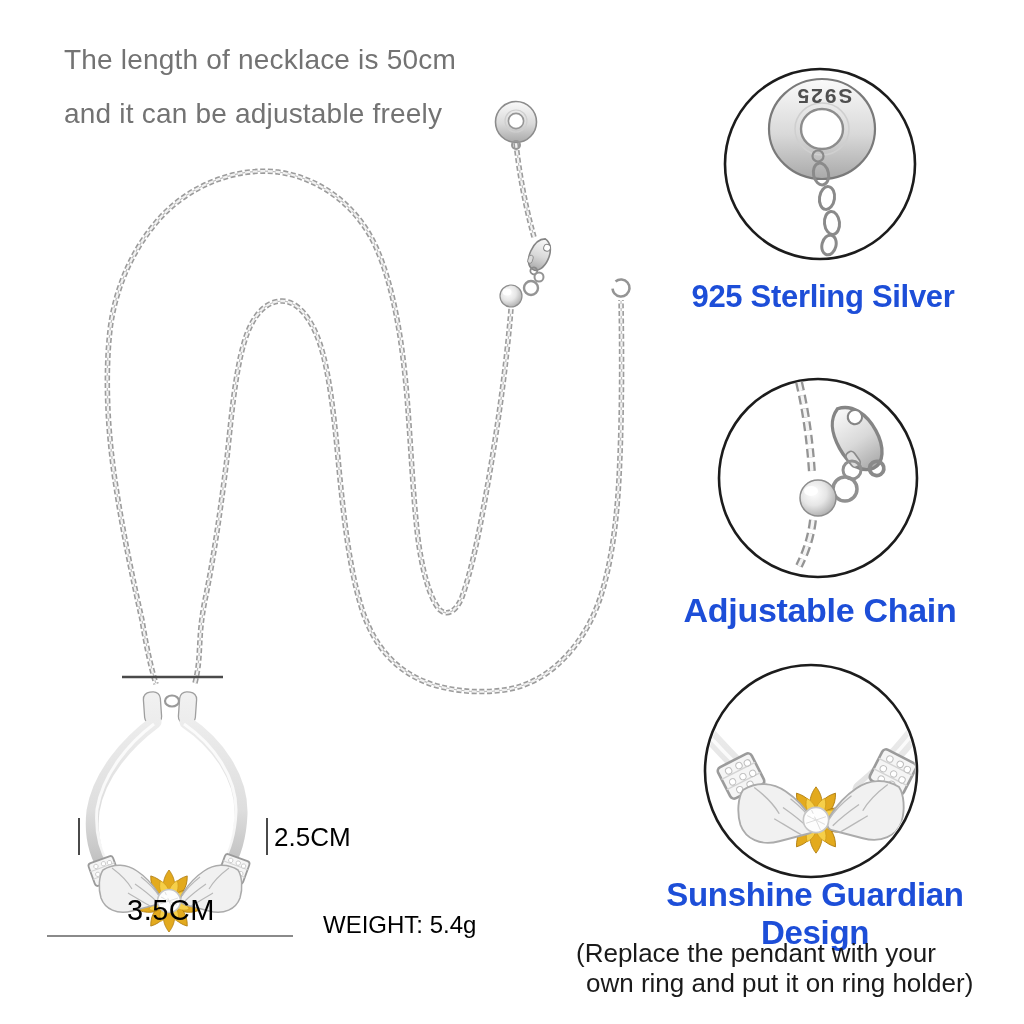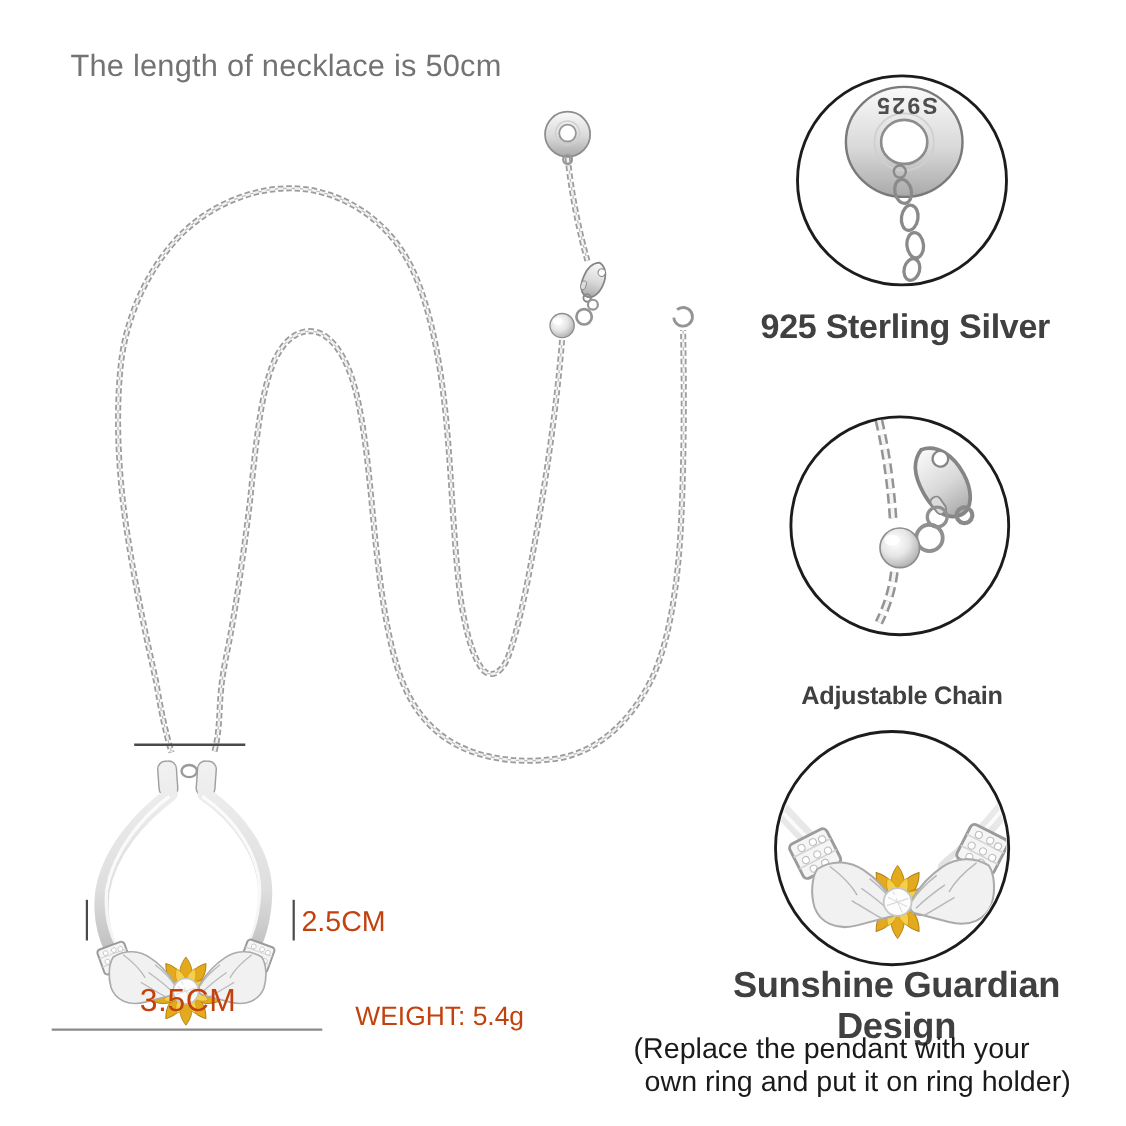--- a/index.html
+++ b/index.html
@@ -2,27 +2,27 @@
 <html><head>
 <meta charset="utf-8">
 <style>
   html,body { margin:0; padding:0; }
   body {
     width:1024px; height:1024px; background:#ffffff; position:relative;
     overflow:hidden; font-family:"Liberation Sans", sans-serif; color:#161616;
   }
   .abs { position:absolute; }
   .heading { left:64px; top:33px; font-size:28px; line-height:54px; color:#737373; letter-spacing:0.2px; }
-  .measure { color:#c2410c; }
+  .measure { color:#000000; }
   .m-25 { left:274px; top:822px; font-size:26px; }
   .m-35 { left:127px; top:894px; font-size:29px; letter-spacing:0.5px; }
   .m-wt { left:323px; top:911px; font-size:24px; }
-  .caption { font-weight:700; letter-spacing:-0.3px; color:#404040; text-align:center; width:400px; }
+  .caption { font-weight:700; letter-spacing:-0.3px; color:#1d4ed8; text-align:center; width:400px; }
   .cap-1 { left:623px; top:279px; font-size:31px; }
-  .cap-2 { left:620px; top:619px; font-size:23px; }
+  .cap-2 { left:620px; top:591px; font-size:34px; }
   .cap-3 { left:615px; top:876px; font-size:33px; }
   .note { left:576px; top:938px; font-size:26px; line-height:30px; color:#1a1a1a; }
   .note .l2 { padding-left:10px; }
   svg { position:absolute; left:0; top:0; }
   .chain-base  { fill:none; stroke:#bdbdbd; stroke-width:1.2; }
   .chain-links { fill:none; stroke:#9c9c9c; stroke-width:5.5; stroke-dasharray:5 2.6; }
   .chain-holes { fill:none; stroke:#f2f2f2; stroke-width:2.3; stroke-dasharray:5 2.6; }
   .chain-links-big { fill:none; stroke:#949494; stroke-width:8; stroke-dasharray:9 4.5; }
   .chain-holes-big { fill:none; stroke:#f4f4f4; stroke-width:3.4; stroke-dasharray:9 4.5; }
   .detail-ring { fill:#ffffff; stroke:#1c1c1c; stroke-width:2.6; }
@@ -201,20 +201,21 @@
     <use href="#czband" transform="translate(741,776) rotate(-27) scale(1.45)"></use>
     <use href="#czband" transform="translate(893,772) rotate(27) scale(1.45)"></use>
     <use href="#handL" transform="translate(743,790) scale(1.25) translate(-103,-870)"></use>
     <use href="#handL" transform="translate(899,787) scale(-1.25,1.25) translate(-103,-870)"></use>
     <use href="#czcenter" transform="translate(816,820) scale(1.1)"></use>
   </g>
 </svg>
 
 <div class="abs heading">
   <div>The length of necklace is 50cm</div>
+  <div>and it can be adjustable freely</div>
 </div>
 
 <div class="abs measure m-25">2.5CM</div>
 <div class="abs measure m-35">3.5CM</div>
 <div class="abs measure m-wt">WEIGHT: 5.4g</div>
 
 <div class="abs caption cap-1">925 Sterling Silver</div>
 <div class="abs caption cap-2">Adjustable Chain</div>
 <div class="abs caption cap-3">Sunshine Guardian Design</div>
 

